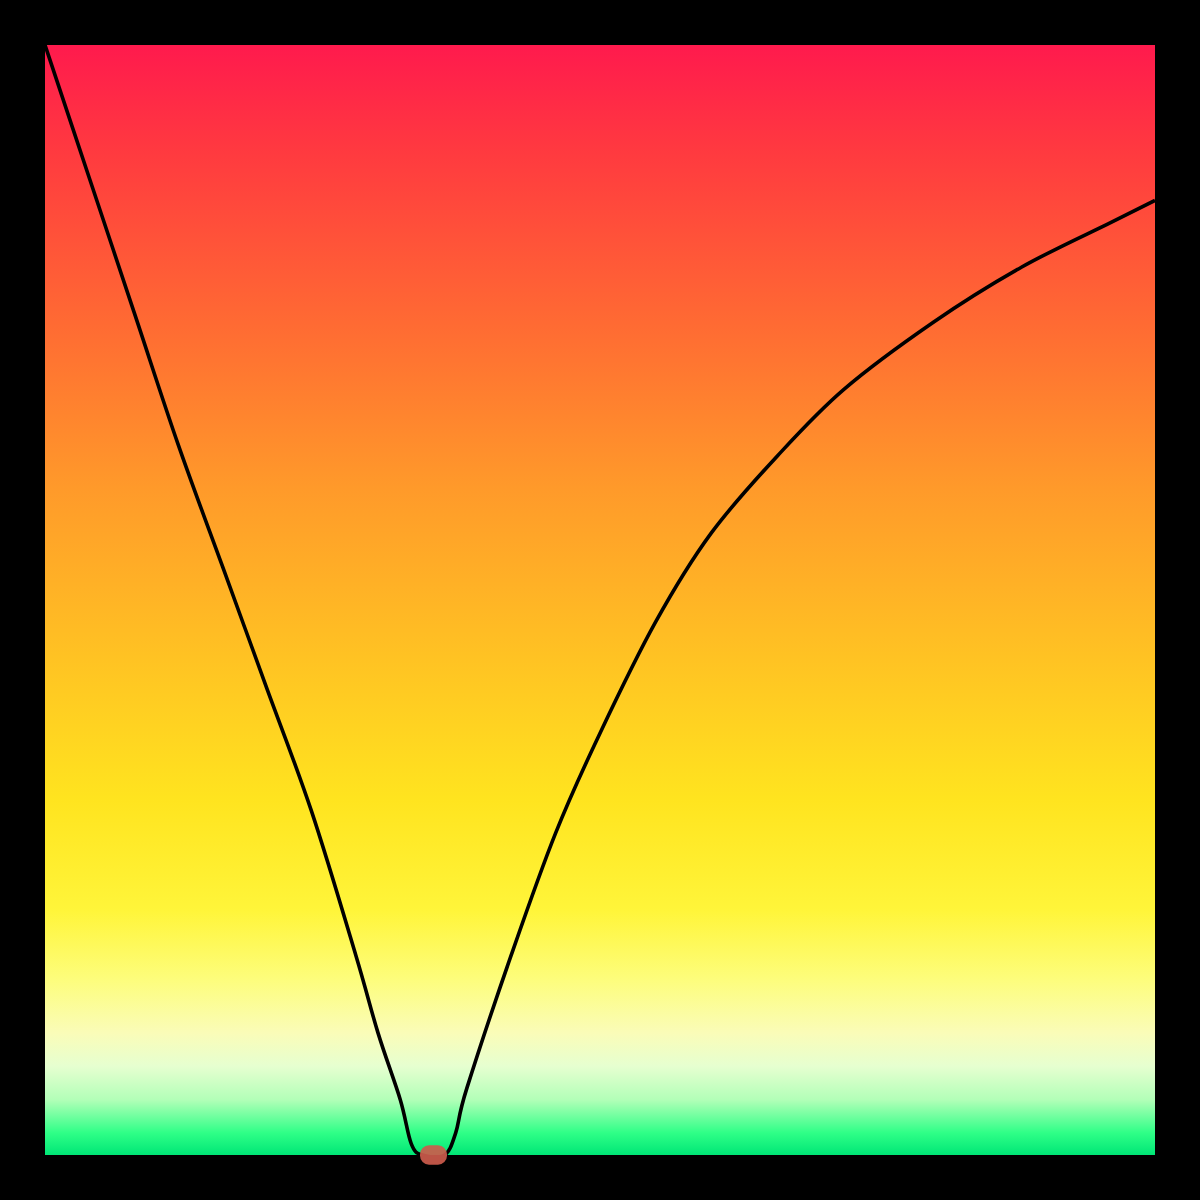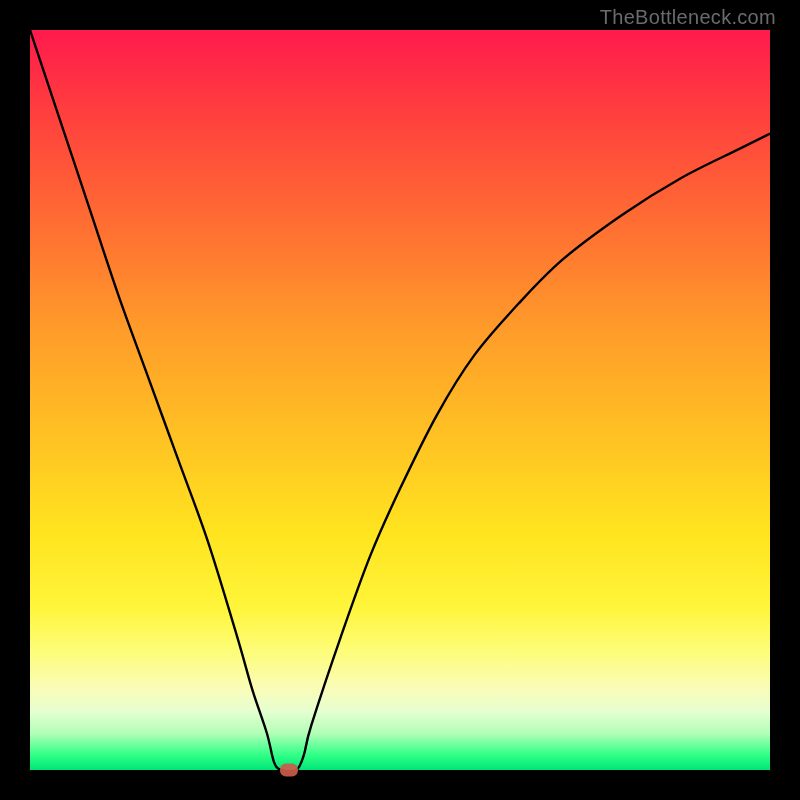--- a/index.html
+++ b/index.html
@@ -65,21 +65,20 @@
     font-size: 20px;
     letter-spacing: 0.3px;
     user-select: none;
   }
 </style>
 </head>
 <body>
 
 <div class="frame">
 
-  <div class="watermark">TheBottleneck.com</div>
 
   <div class="plot-area">
 
     <svg class="curve" viewBox="0 0 740 740" preserveAspectRatio="none">
       <path id="curve-path" d="M 0.0 0.0 C 4.9 14.8, 19.7 59.2, 29.6 88.8 C 39.5 118.4, 49.3 148.0, 59.2 177.6 C 69.1 207.2, 78.9 238.0, 88.8 266.4 C 98.7 294.8, 108.5 320.7, 118.4 347.8 C 128.3 374.9, 138.1 402.1, 148.0 429.2 C 157.9 456.3, 167.7 481.0, 177.6 510.6 C 187.5 540.2, 199.8 582.1, 207.2 606.8 C 214.6 631.5, 217.1 642.6, 222.0 658.6 C 226.9 674.6, 233.1 690.7, 236.8 703.0 C 240.5 715.3, 241.7 726.4, 244.2 732.6 C 246.7 738.8, 247.9 738.8, 251.6 740.0 C 255.3 741.2, 262.7 742.5, 266.4 740.0 C 270.1 737.5, 271.3 732.6, 273.8 725.2 C 276.3 717.8, 275.0 715.3, 281.2 695.6 C 287.4 675.9, 300.9 635.2, 310.8 606.8 C 320.7 578.4, 330.5 550.1, 340.4 525.4 C 350.3 500.7, 358.9 482.2, 370.0 458.8 C 381.1 435.4, 394.7 407.0, 407.0 384.8 C 419.3 362.6, 430.4 344.1, 444.0 325.6 C 457.6 307.1, 473.6 289.8, 488.4 273.8 C 503.2 257.8, 515.5 244.2, 532.8 229.4 C 550.1 214.6, 572.3 198.6, 592.0 185.0 C 611.7 171.4, 631.5 159.1, 651.2 148.0 C 670.9 136.9, 695.6 125.8, 710.4 118.4 C 725.2 111.0, 735.1 106.1, 740.0 103.6" fill="none" stroke="#000" stroke-width="2.4"></path>
     </svg>
 
     <div class="marker" id="marker" style="left: 259px; top: 740px; background: rgb(204, 91, 76);"></div>
   </div>
 

